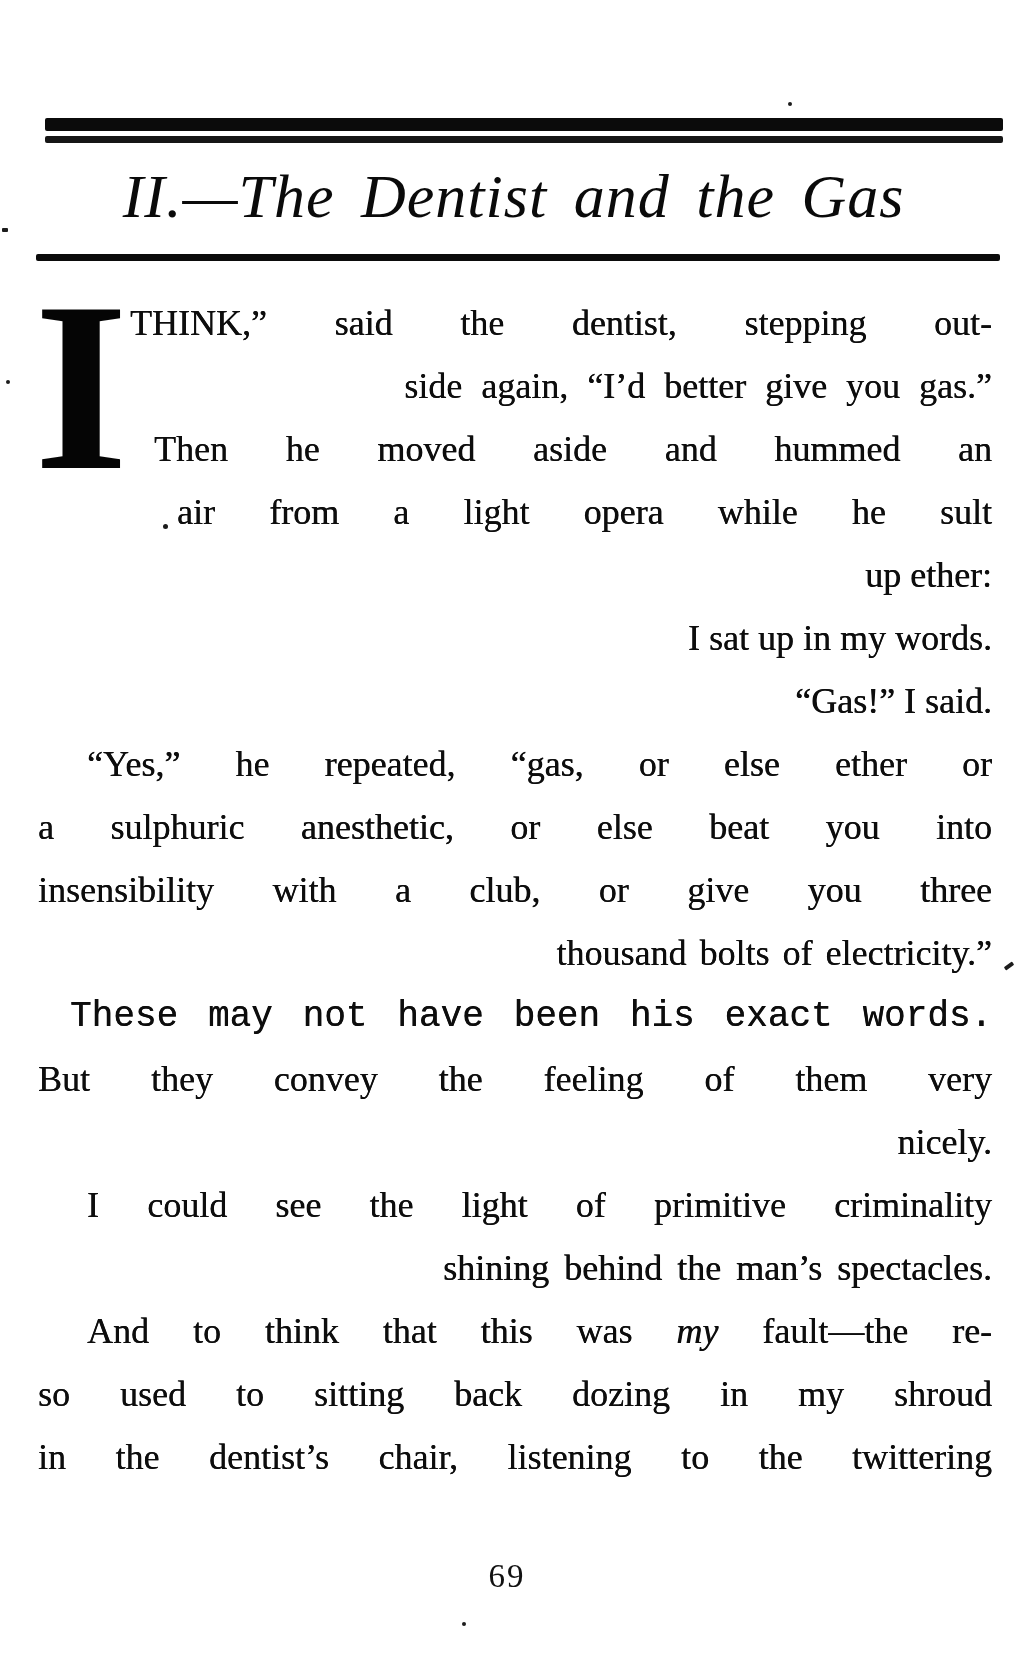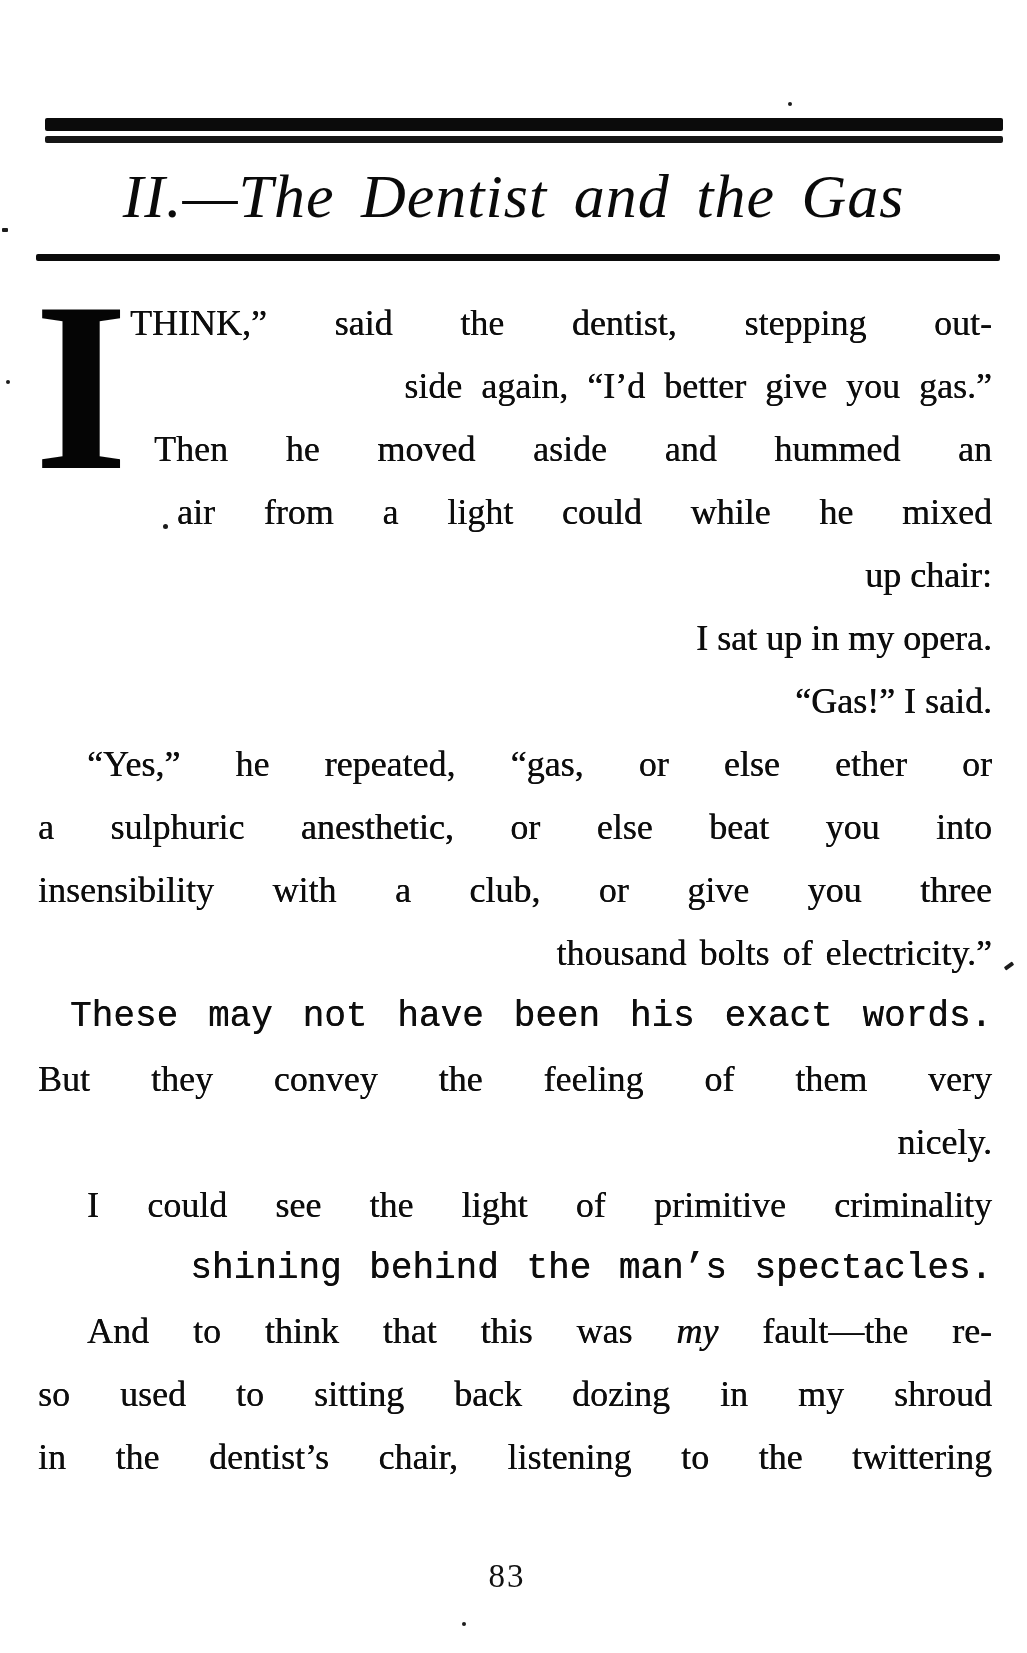--- a/index.html
+++ b/index.html
@@ -85,40 +85,40 @@
   <div id="chapter-title">II.—The Dentist and the Gas</div>
 
   <div id="rule-title" class="rule"></div>
 
   <div id="body-text">
     <div id="drop-cap">I</div>
     <div id="text-lines">
         <div class="line just" style="margin-left: 92px;"><span>THINK,” said the dentist, stepping out-</span></div>
         <div class="line" style="margin-left: 152px; word-spacing: 10px;"><span>side again, “I’d better give you gas.”</span></div>
         <div class="line just" style="margin-left: 116px;"><span>Then he moved aside and hummed an</span></div>
-        <div class="line just" style="margin-left: 139px;"><span>air from a light could while he mixed</span></div>
-        <div class="line"><span>up chair:</span></div>
-        <div class="line" style="margin-left: 49px;"><span>I sat up in my opera.</span></div>
+        <div class="line just" style="margin-left: 139px;"><span>air from a light opera while he sult</span></div>
+        <div class="line"><span>up ether:</span></div>
+        <div class="line" style="margin-left: 49px;"><span>I sat up in my words.</span></div>
         <div class="line" style="margin-left: 49px;"><span>“Gas!” I said.</span></div>
         <div class="line just" style="margin-left: 49px; font-family: Liberation Serif, serif;"><span>“Yes,” he repeated, “gas, or else ether or</span></div>
         <div class="line just"><span>a sulphuric anesthetic, or else beat you into</span></div>
         <div class="line just"><span>insensibility with a club, or give you three</span></div>
         <div class="line" style="word-spacing: 4px;"><span>thousand bolts of electricity.”</span></div>
         <div class="line just" style="margin-left: 32px; font-family: Liberation Mono, monospace;"><span>These may not have been his exact words.</span></div>
         <div class="line just"><span>But they convey the feeling of them very</span></div>
         <div class="line"><span>nicely.</span></div>
         <div class="line just" style="margin-left: 49px; font-family: Liberation Serif, serif;"><span>I could see the light of primitive criminality</span></div>
-        <div class="line" style="word-spacing: 6px; font-family: Liberation Mono, monospace;"><span>shining behind the man’s spectacles.</span></div>
+        <div class="line" style="word-spacing: 6px;"><span>shining behind the man’s spectacles.</span></div>
         <div class="line just" style="margin-left: 49px;"><span>And to think that this was </span><span class="it">my</span><span> fault—the re-</span></div>
         <div class="line just"><span>so used to sitting back dozing in my shroud</span></div>
         <div class="line just"><span>in the dentist’s chair, listening to the twittering</span></div>
       </div>
   </div>
 
-  <div id="page-number">83</div>
+  <div id="page-number">69</div>
 
   <div id="speck-1" class="speck"></div>
   <div id="speck-2" class="speck"></div>
   <div id="speck-3" class="speck"></div>
   <div id="speck-4" class="speck"></div>
   <div id="speck-5" class="speck"></div>
   <div id="speck-6" class="speck"></div>
 
 </div>
 

